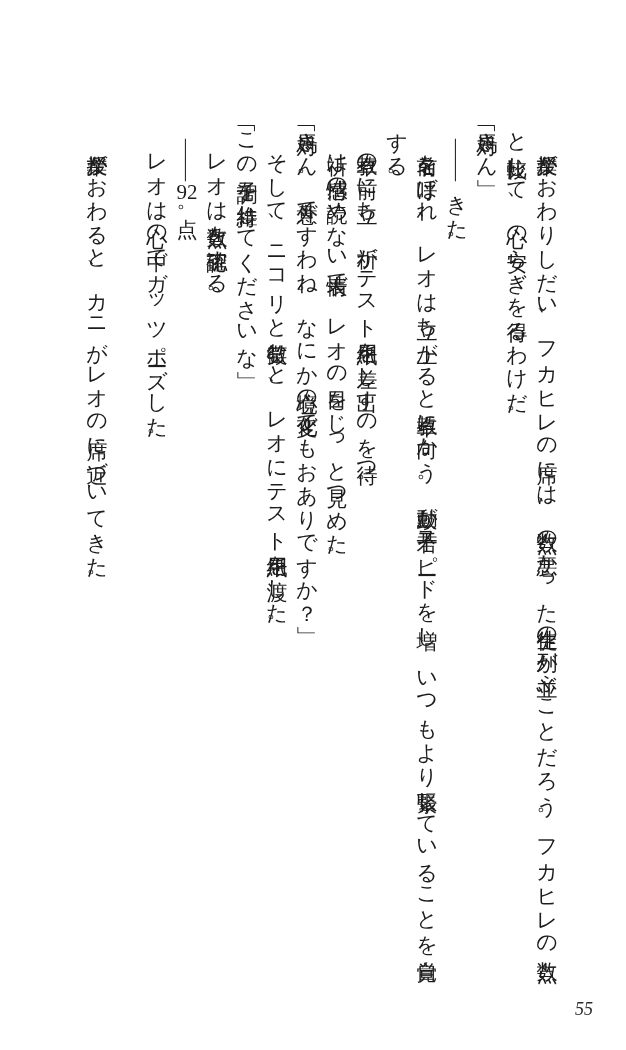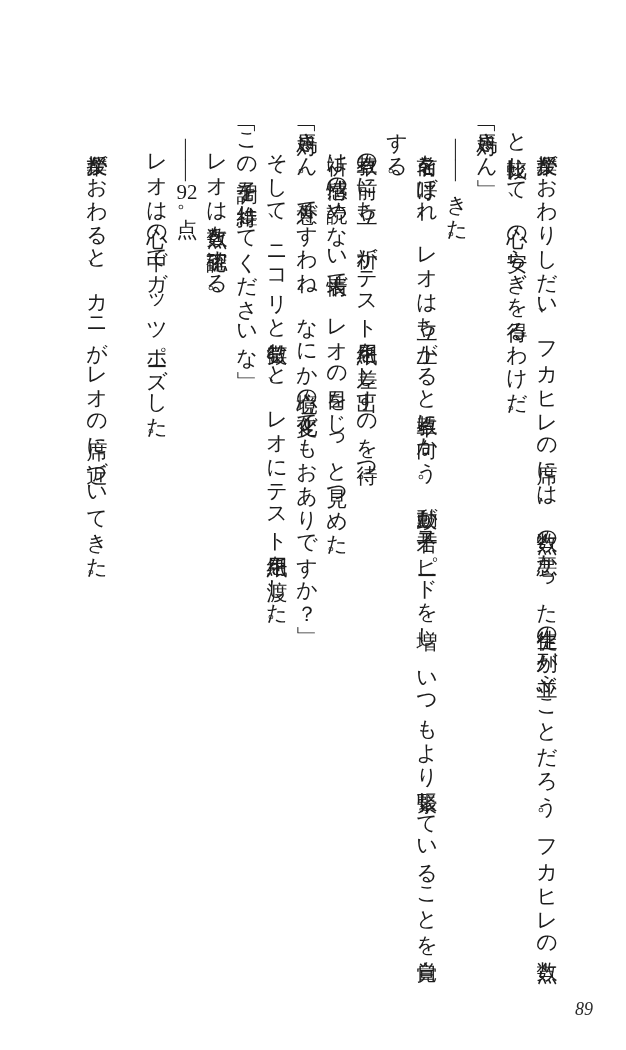--- a/index.html
+++ b/index.html
@@ -72,14 +72,14 @@
       <p class="narrative">祈は感情の読めない表情で、レオの目をじっと見つめた。</p>
       <p class="dialogue">「対馬さん。意外ですわね。なにか心境の変化でもおありですか？」</p>
       <p class="narrative">そして、ニコリと微笑むと、レオにテスト用紙を渡した。</p>
       <p class="dialogue">「この調子を維持してくださいな」</p>
       <p class="narrative">レオは点数を確認する。</p>
       <p class="narrative"><span>――</span><span class="tcy">92</span><span>点。</span></p>
       <p class="narrative">レオは心の中でガッツポーズした。</p>
       <p class="blank"></p>
       <p class="narrative">授業がおわると、カニがレオの席に近づいてきた。</p>
     </div>
-  <div class="page-number">89</div>
+  <div class="page-number">55</div>
 </div>
 
 </body></html>

